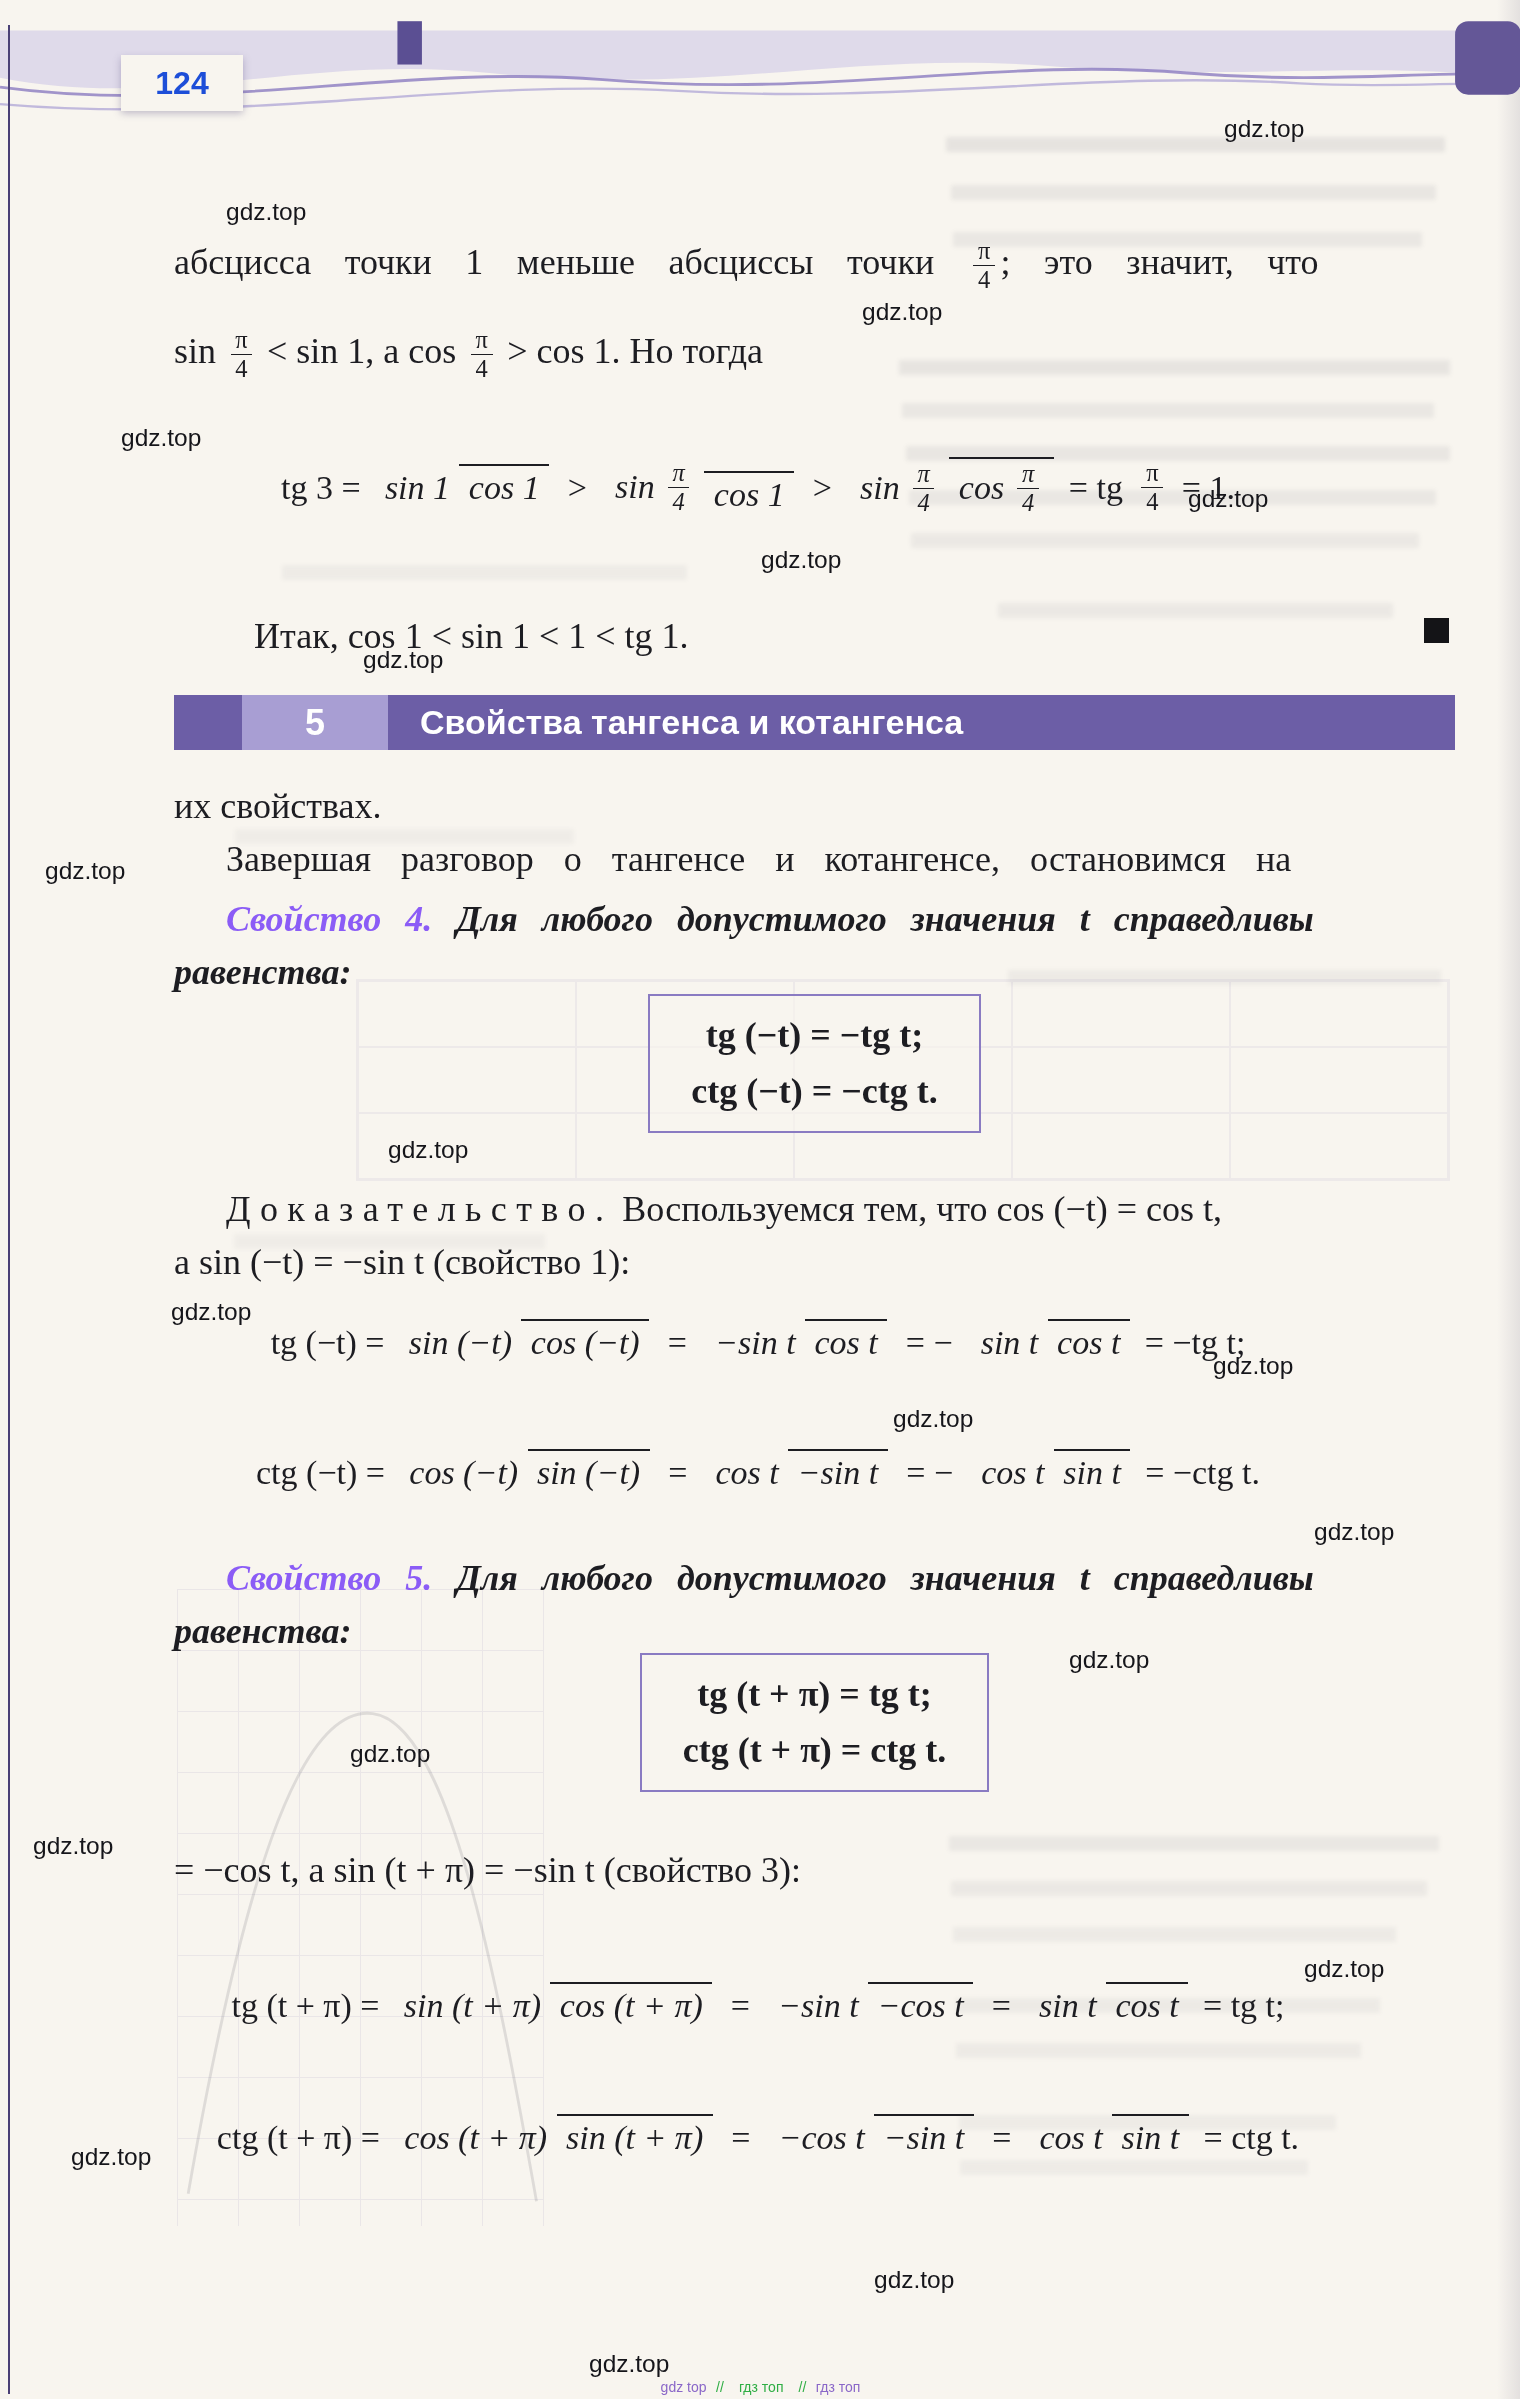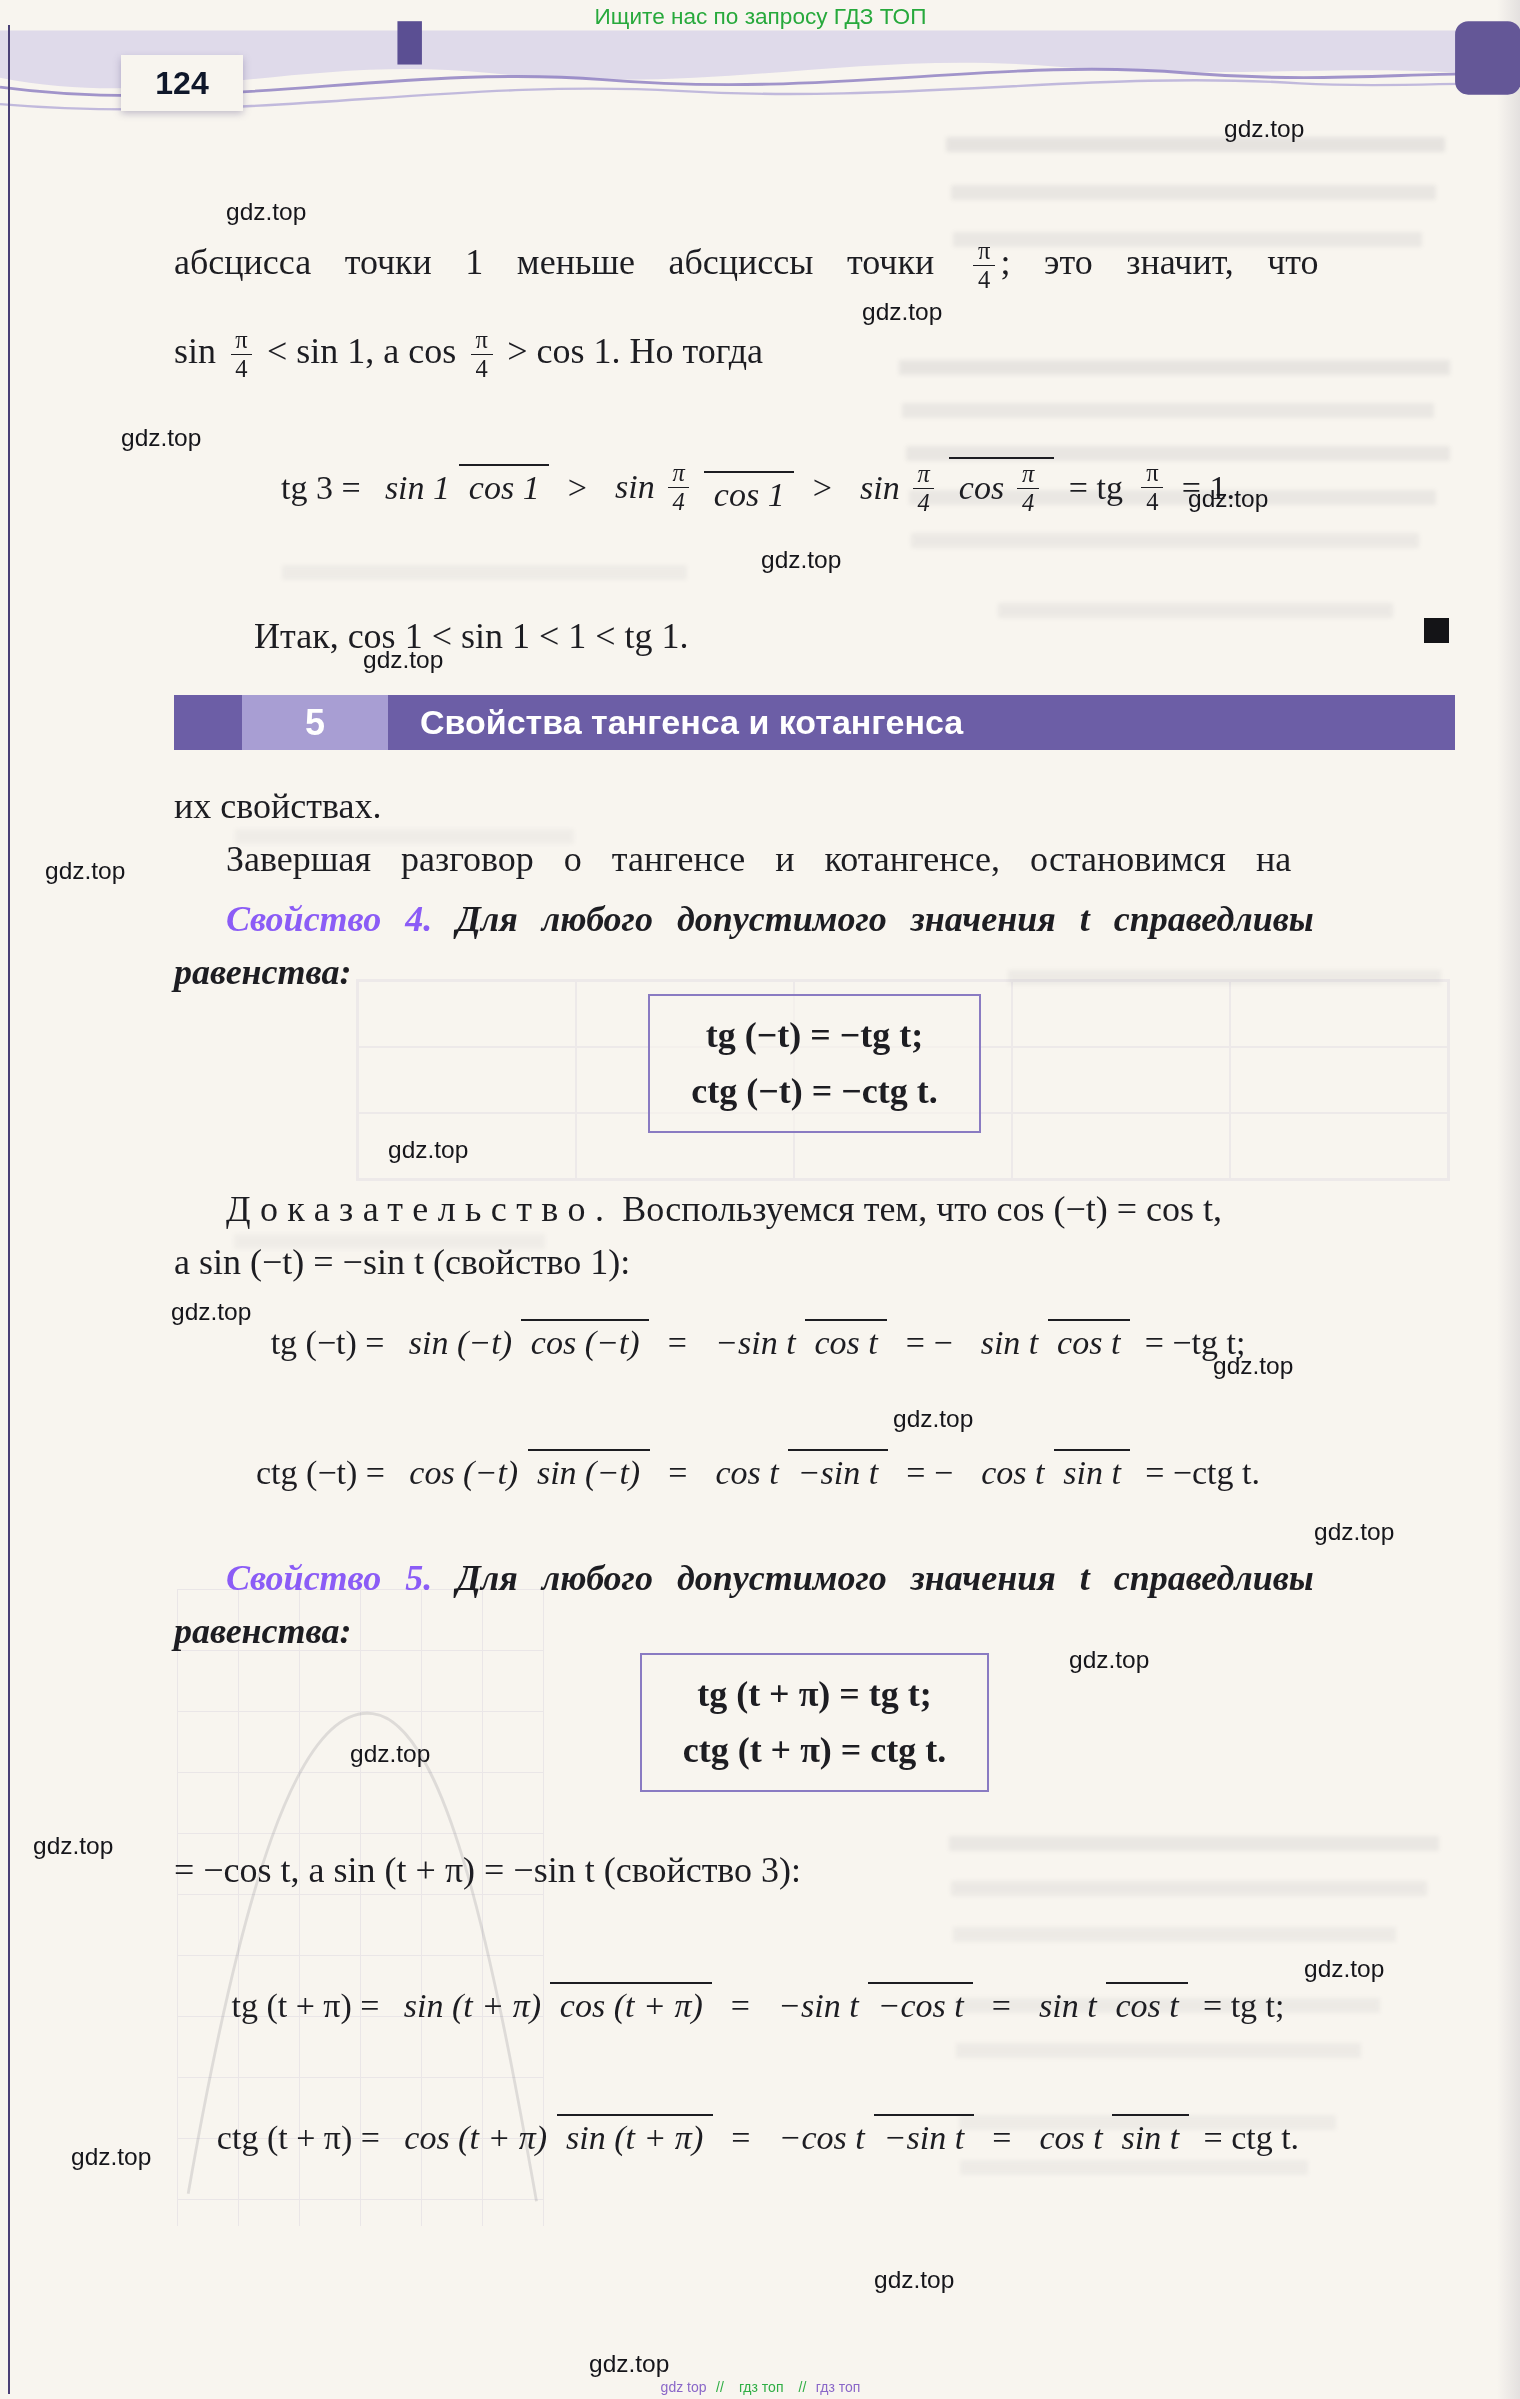--- a/index.html
+++ b/index.html
@@ -17,21 +17,21 @@
         background-size:218px 66px;pointer-events:none;}
   .edge-right{position:absolute;right:0;top:0;width:24.5px;height:100%;z-index:1;
         background:linear-gradient(to left,rgba(115,110,135,.16),rgba(115,110,135,0));pointer-events:none;}
   .spine{position:absolute;left:7.5px;top:24.5px;width:2.8px;height:2369px;background:#4a4076;z-index:2;}
   .band{position:absolute;left:0;top:21px;z-index:2;}
   
   .top-notice{position:absolute;top:3.8px;left:0;width:100%;text-align:center;z-index:3;
         font-family:"Liberation Sans","DejaVu Sans",sans-serif;font-size:22.6px;color:#27a93c;}
   .badge{position:absolute;left:121px;top:55px;width:122px;height:56px;background:#f8f5ef;z-index:3;
         box-shadow:0 2.8px 7.5px rgba(80,70,120,.35);display:flex;align-items:center;justify-content:center;
-        font-family:"Liberation Sans","DejaVu Sans",sans-serif;font-weight:bold;font-size:32px;color:#0f172a;}
+        font-family:"Liberation Sans","DejaVu Sans",sans-serif;font-weight:bold;font-size:32px;color:#1d4ed8;}
   .wm{position:absolute;z-index:5;font-family:"Liberation Sans","DejaVu Sans",sans-serif;
         font-size:24.5px;font-weight:400;color:#15151a;}
   .footer{position:absolute;bottom:3.8px;left:0;width:100%;text-align:center;z-index:5;
         font-family:"Liberation Sans","DejaVu Sans",sans-serif;font-size:14px;}
   .f-purple{color:#8a67c8;} .f-green{color:#2fae44;margin:0 5.6px;}
   
   .blk{position:absolute;left:174px;width:1281px;z-index:4;font-size:36px;}
   .pline{line-height:89px;white-space:nowrap;}
   .txtline{line-height:53px;white-space:nowrap;}
   .indent{padding-left:52px;}
@@ -97,21 +97,20 @@
 
   <svg class="band" width="1521" height="104" viewBox="0 0 1615 110">
     <path d="M0,10 L0,60 C180,95 320,35 520,55 C760,80 900,30 1120,48 C1320,64 1470,40 1615,62 L1615,10 Z" fill="#cbc3e6" opacity="0.55"></path>
     <path d="M0,70 C220,100 420,45 640,62 C880,82 1060,38 1260,55 C1420,68 1530,50 1615,58" stroke="#8b7cc0" stroke-width="3" fill="none" opacity="0.8"></path>
     <path d="M0,88 C260,110 480,60 720,74 C960,88 1160,52 1380,66 C1490,72 1570,62 1615,68" stroke="#a99fd4" stroke-width="2.5" fill="none" opacity="0.7"></path>
     <rect x="422" y="0" width="26" height="46" fill="#5b4f93"></rect>
     <rect x="1545" y="0" width="70" height="78" rx="14" fill="#645797"></rect>
   </svg>
   <div class="spine"></div>
 
-  <div class="top-notice">Ищите нас по запросу ГДЗ ТОП</div>
   <div class="badge">124</div>
 
   <div class="blk" style="top:218px">
     <div class="pline" style="word-spacing:24.5px">
       <span>абсцисса точки 1 меньше абсциссы точки</span>
       <span class="sfrac">
           <span class="sn">π</span>
           <span class="sd">4</span>
         </span><span>; это значит, что</span>
     </div>

